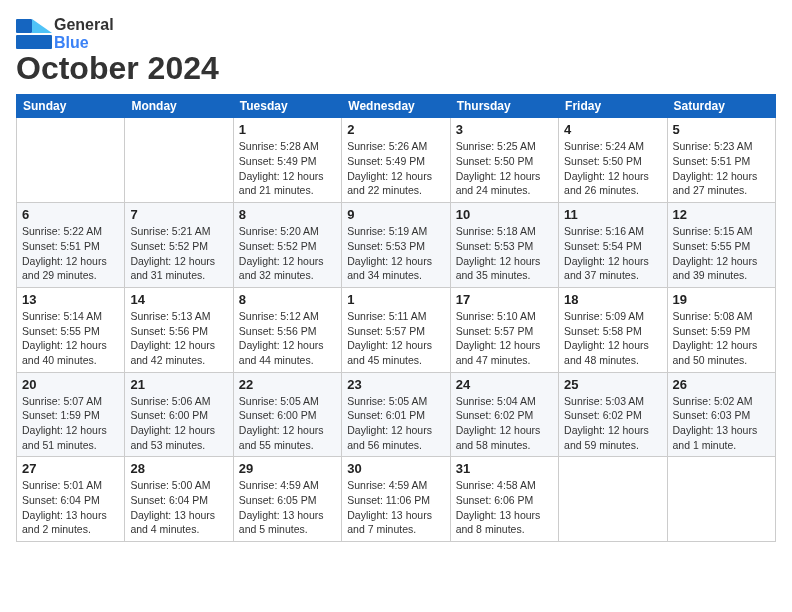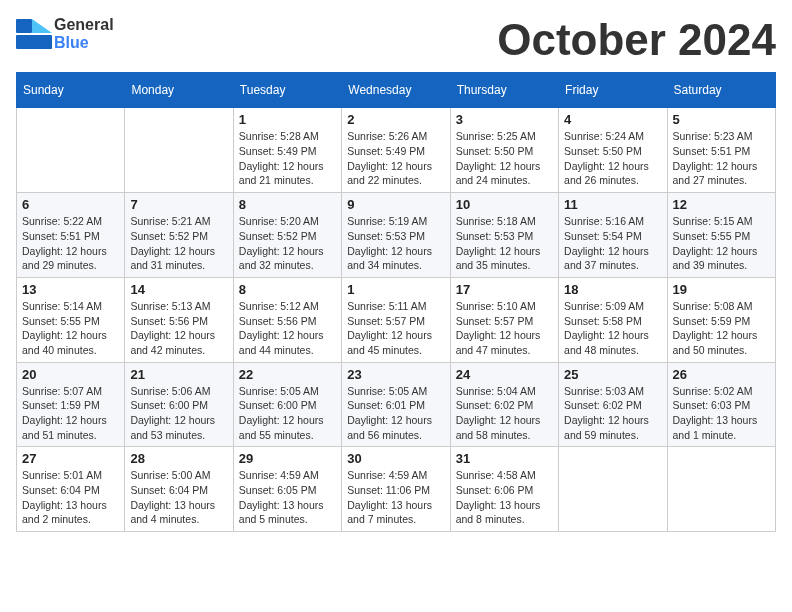--- a/index.html
+++ b/index.html
@@ -8,58 +8,59 @@
       background: #fff;
       width: 792px;
       min-height: 612px;
       padding: 16px;
     }
     .header {
       display: flex;
       align-items: flex-start;
       justify-content: space-between;
       margin-bottom: 8px;
+      flex-direction: column;
     }
     .logo {
       display: flex;
       flex-direction: column;
       align-items: flex-start;
     }
     .logo-row {
       display: flex;
       align-items: center;
       gap: 2px;
     }
     .title-block {
       text-align: right;
     }
     .calendar-title {
-      font-size: 44px;
+      font-size: 32px;
       font-weight: bold;
       color: #333;
       line-height: 1.1;
     }
     .calendar-subtitle {
       font-size: 16px;
       color: #555;
       margin-top: 2px;
     }
     .calendar {
       width: 100%;
       border-collapse: collapse;
       margin-top: 8px;
       font-size: 11px;
     }
     .calendar th {
       background-color: #1565c0;
       color: #fff;
       text-align: left;
-      padding: 10px 6px;
+      padding: 4px 6px;
       font-size: 12px;
-      font-weight: normal;
+      font-weight: bold;
       border: 1px solid #1565c0;
     }
     .calendar td {
       vertical-align: top;
       border: 1px solid #ccc;
       padding: 4px 5px;
       min-height: 80px;
       width: calc(100% / 7);
     }
     .day-num {

